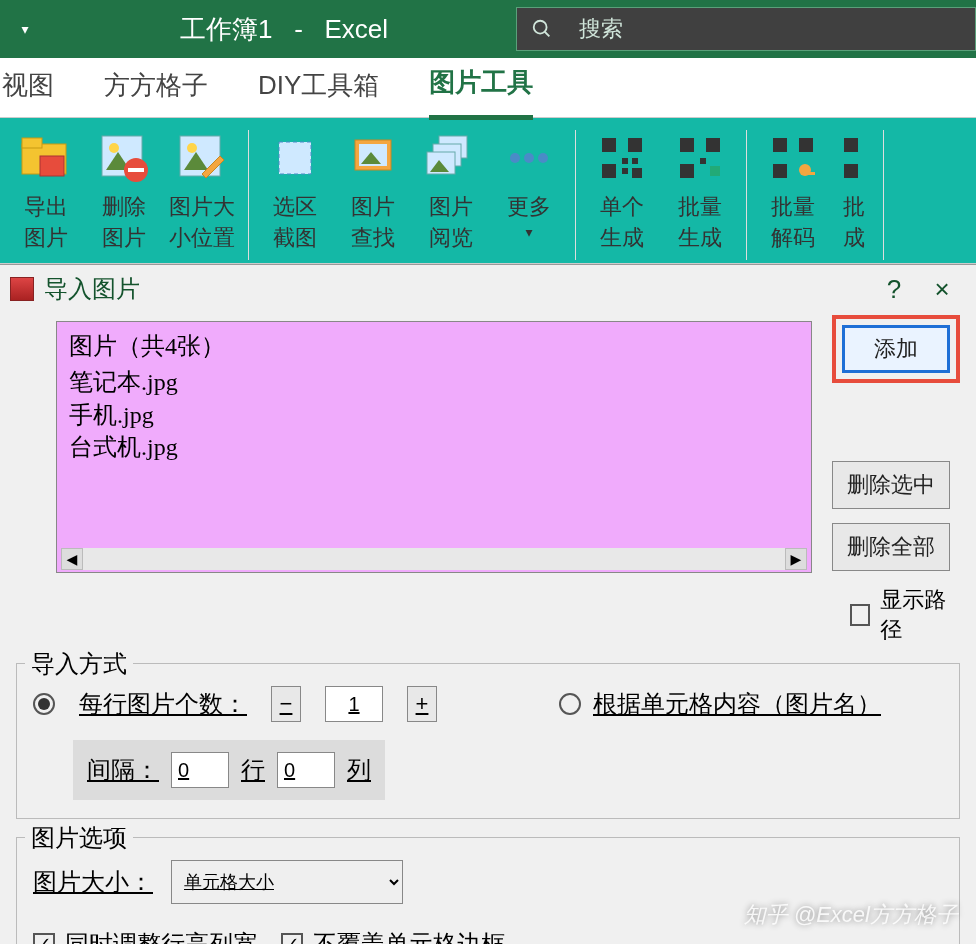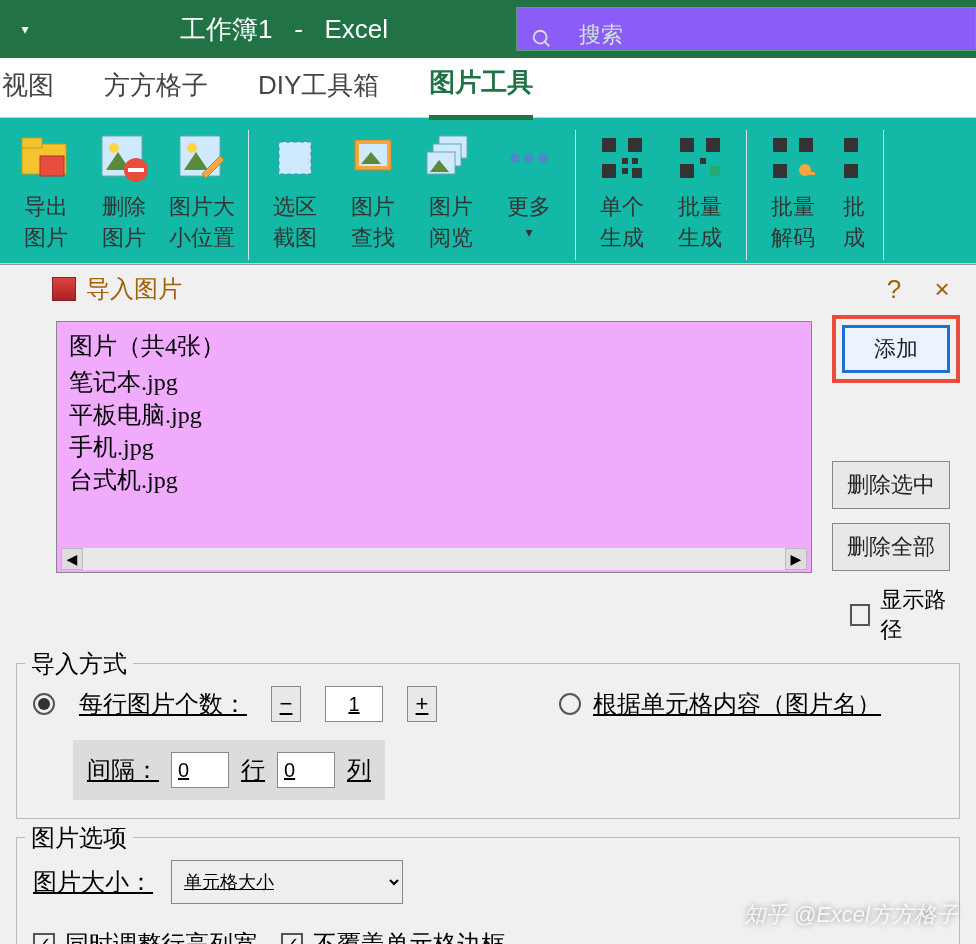--- a/index.html
+++ b/index.html
@@ -29,24 +29,24 @@
   flex: 0 0 auto;
   margin-left: 130px;
   font-size: 26px;
   font-weight: 300;
 }
 .searchbox {
   margin-left: auto;
   margin-right: 0;
   width: 460px;
   height: 44px;
-  background: #8b5cf6;
+  background: #404040;
   border: 1px solid #5aa07a;
   display: flex;
-  align-items: flex-end;
+  align-items: center;
   padding: 0 14px;
   color: #d0e5da;
   font-size: 22px;
 }
 .searchbox .icon { margin-right: 26px; }
 
 
 .ribbon-tabs {
   height: 60px;
   background: #ffffff;
@@ -114,22 +114,21 @@
   height: 680px;
   background: #f0f0f0;
   border-top: 1px solid #999;
 }
 .dlg-title {
   height: 48px;
   display: flex;
   align-items: center;
   padding: 0 10px;
   font-size: 24px;
-  color: #a16207;
-  margin-left: 42px;
+  color: #14532d;
 }
 .dlg-title .ic {
   width: 24px; height: 24px;
   margin-right: 10px;
   background: linear-gradient(#d44, #a22);
   border: 1px solid #822;
 }
 .dlg-title .spacer { flex: 1; }
 .dlg-title .hb {
   width: 48px;
@@ -484,21 +483,20 @@
     <span class="hb">?</span>
     <span class="hb">×</span>
   </div>
 
   <div class="dlg-body">
 
     <div class="filebox-row">
       <div class="filebox">
         <div class="hdr">图片（共4张）</div>
         <div class="item">笔记本.jpg</div>
-        <div class="item">平板电脑.jpg</div>
         <div class="item">手机.jpg</div>
         <div class="item">台式机.jpg</div>
         <div class="hscroll">
           <div class="arrow">◀</div>
           <div class="track"></div>
           <div class="arrow">▶</div>
         </div>
       </div>
 
       <div class="sidebtns">

